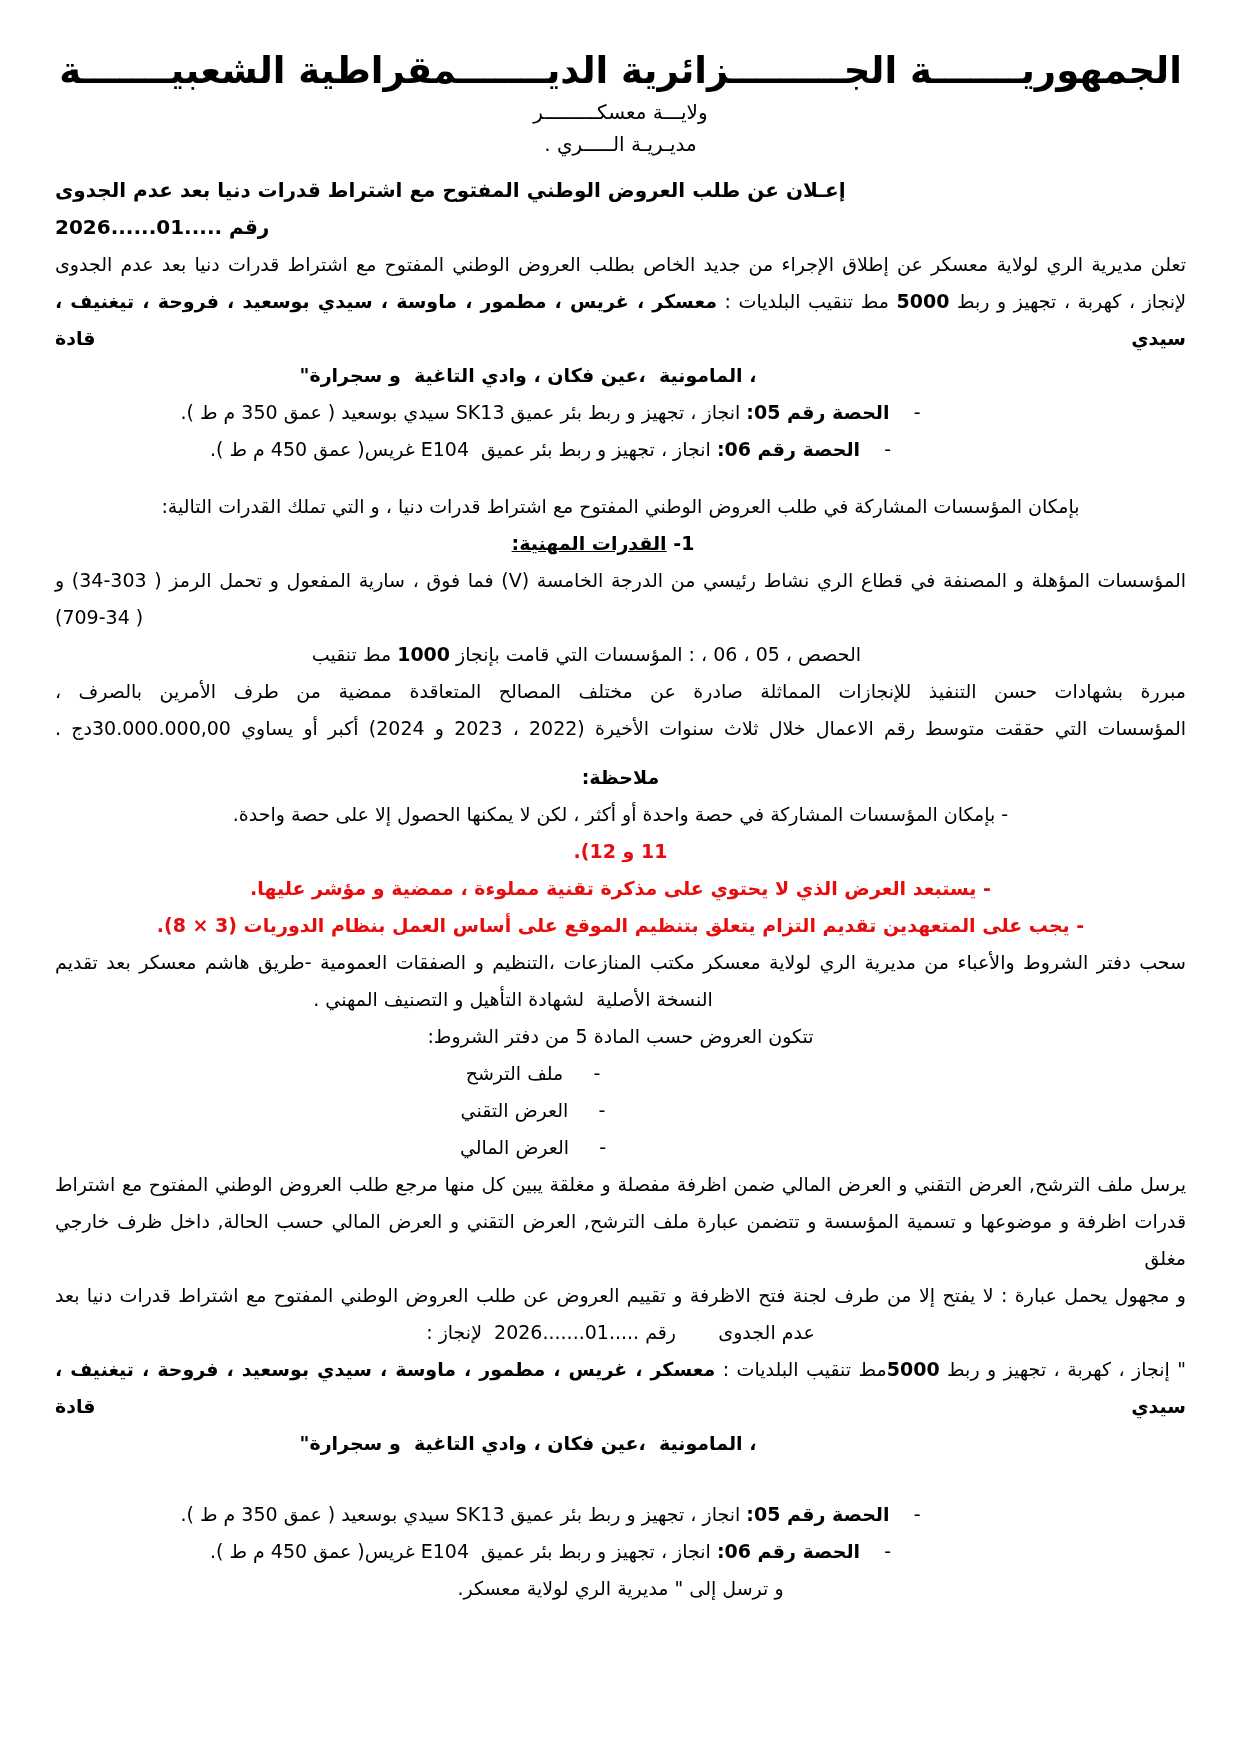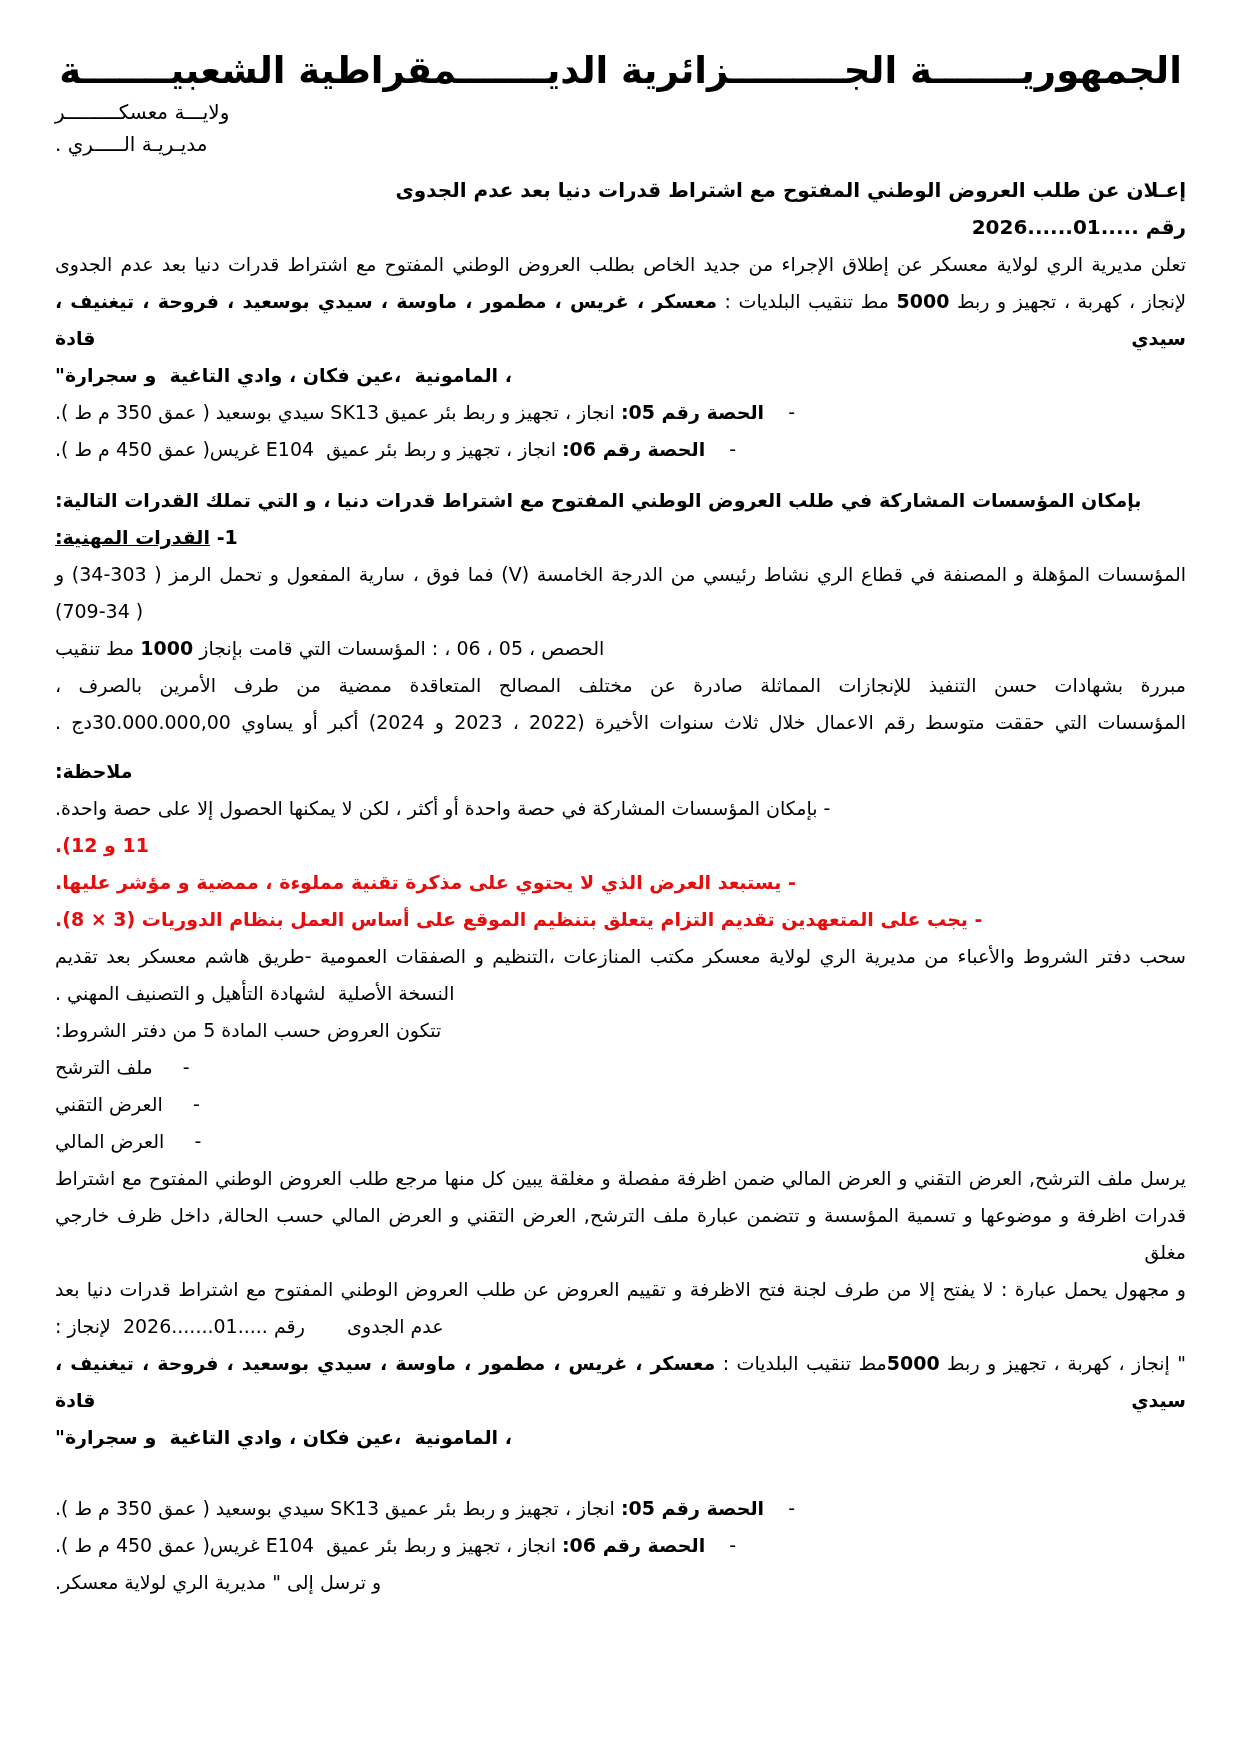--- a/index.html
+++ b/index.html
@@ -4,44 +4,44 @@
 <style>
   :root{ --red:#e80d0d; }
   html,body{ margin:0; padding:0; background:#ffffff; }
   .page{
     width:1241px; min-height:1755px; box-sizing:border-box;
     margin:0 auto; background:#ffffff; color:#000;
     padding:50px 55px 20px 55px;
     font-family:"DejaVu Sans", sans-serif;
   }
   .line{
-    direction:rtl; text-align:left;
+    direction:rtl; text-align:center;
     font-size:19px; line-height:37px;
     white-space:pre-wrap;
   }
   .title1{
     direction:rtl; text-align:center; font-weight:bold;
     font-size:37px; line-height:42px; margin-bottom:4px;
   }
   .hdr{ font-size:20px; line-height:32px; }
-  .ann{ text-align:right; font-weight:bold; font-size:20px; line-height:37px; }
+  .ann{ text-align:left; font-weight:bold; font-size:20px; line-height:37px; }
   .just{ text-align:justify; text-align-last:justify; white-space:normal; }
   .left{ text-align:left; }
   .b{ font-weight:bold; }
   .red{ color:var(--red); }
   .u{ text-decoration:underline; }
   .ind-head{ padding-right:35px; }
   .ind-dash{ padding-right:48px; }
   .ind-tech{ padding-right:68px; }
   .ind-lot{ padding-right:140px; }
   .ind-bullet{ padding-right:175px; }
   .ind-cont{ padding-right:185px; }
   .ind-copy{ padding-right:215px; }
   .g-sm{ margin-top:12px; }
-  .g-md{ margin-top:14px;font-weight:bold; }
+  .g-md{ margin-top:20px; }
   .g-lg{ margin-top:34px; }
 </style>
 </head>
 <body>
 
 <div class="page">
 
   <div class="title1">الجمهوريـــــــة الجـــــــــزائرية الديـــــــمقراطية الشعبيـــــــة</div>
   <div class="line hdr">ولايـــة معسكـــــــــر</div>
   <div class="line hdr">مديـريـة الـــــري .</div>

